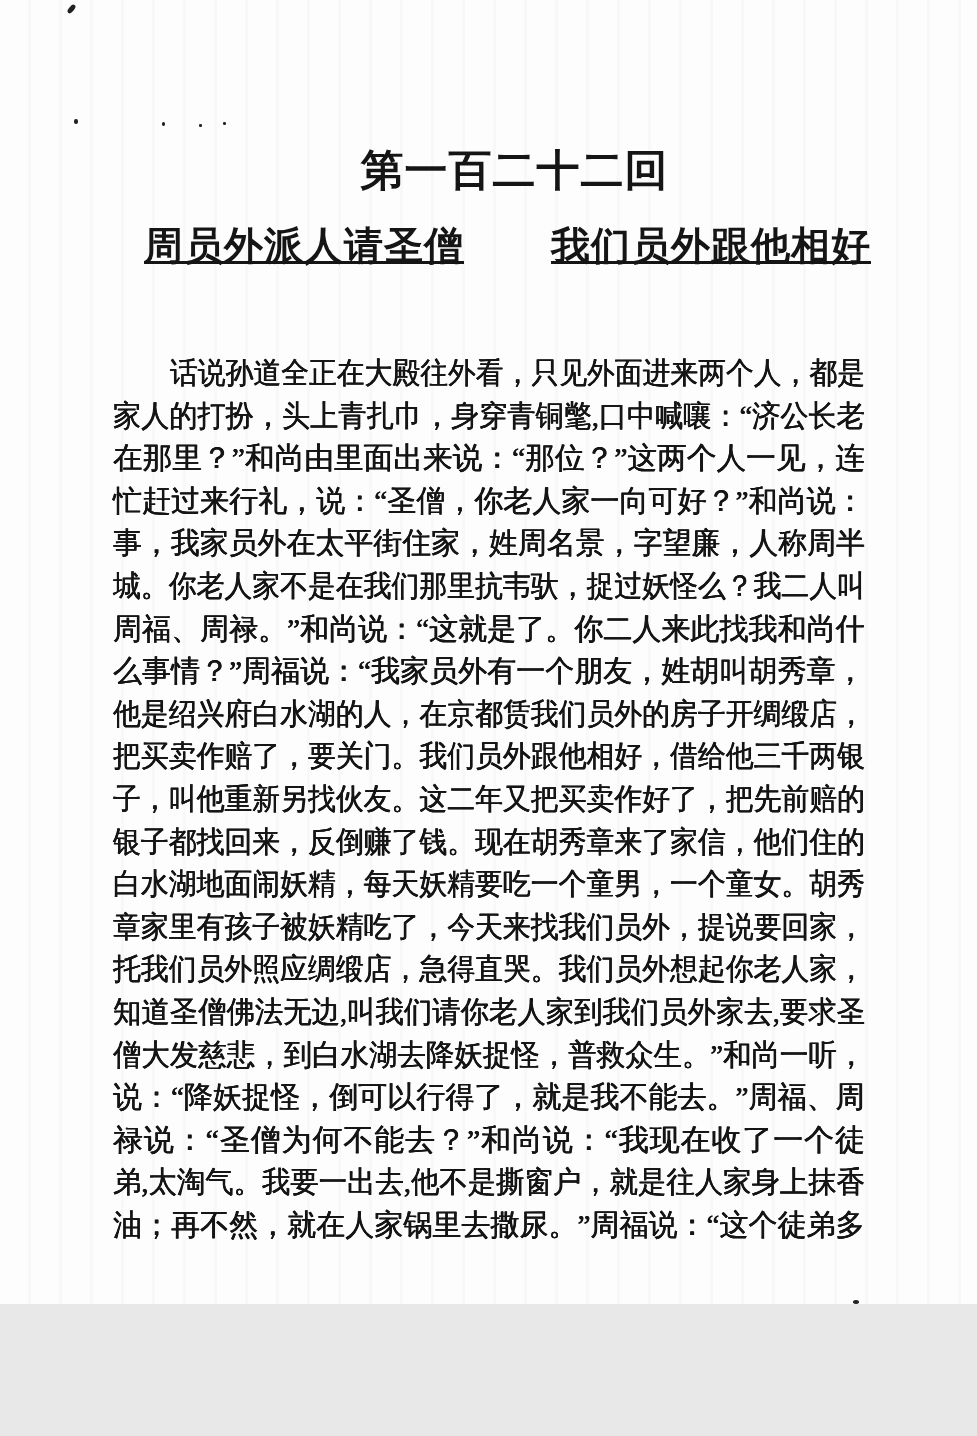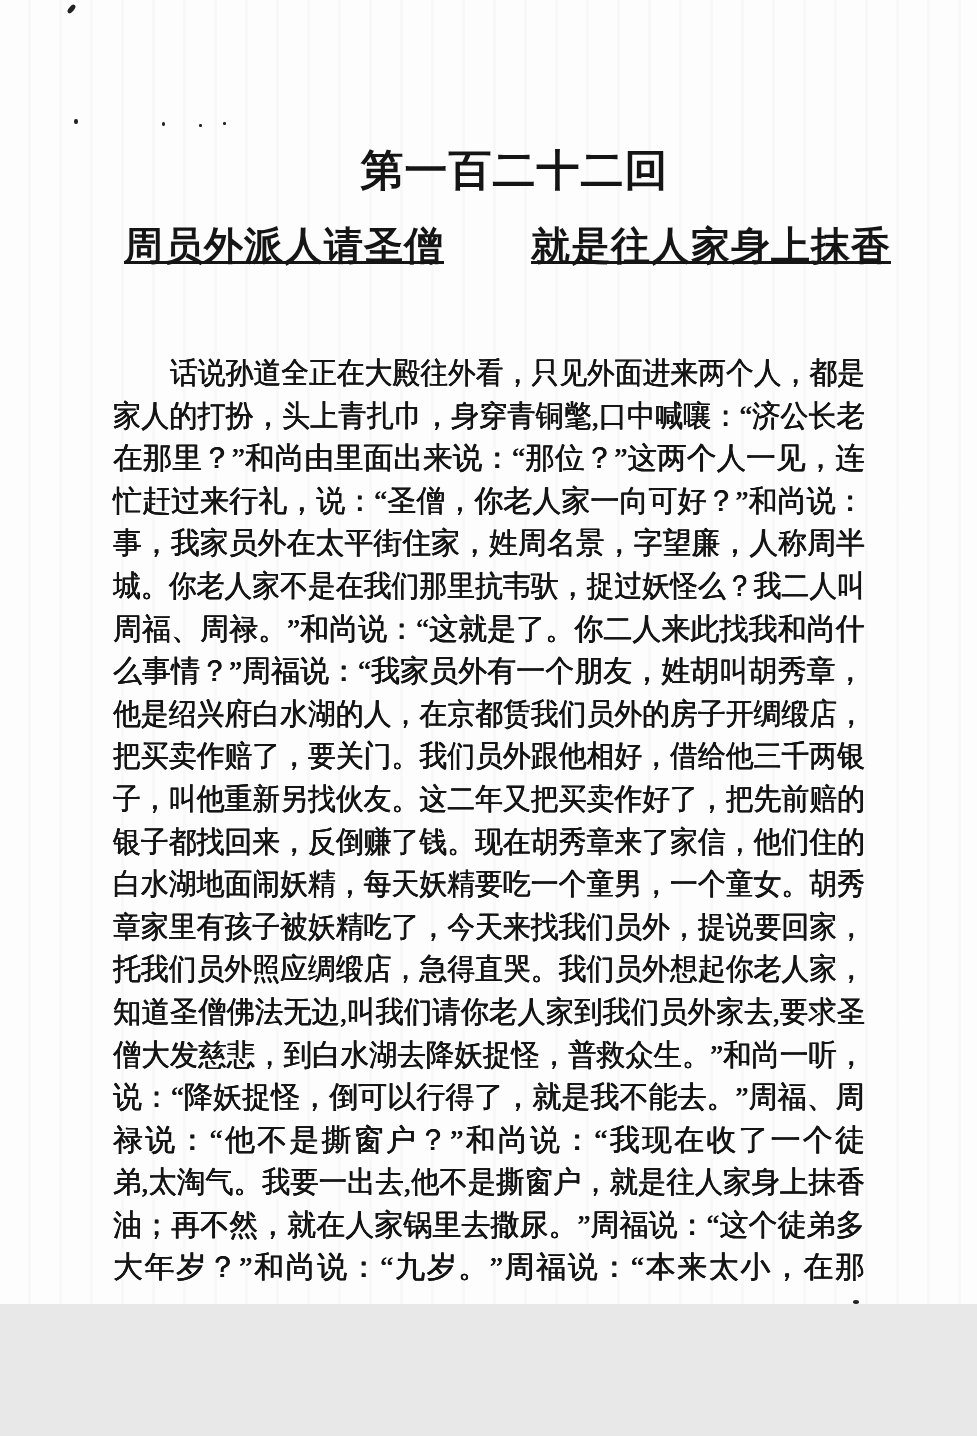--- a/index.html
+++ b/index.html
@@ -79,21 +79,21 @@
   <div class="speck" style="left:162px;top:122px;width:3px;height:4px;"></div>
   <div class="speck" style="left:199px;top:124px;width:3px;height:3px;"></div>
   <div class="speck" style="left:223px;top:122px;width:3px;height:3px;"></div>
   <div class="speck" style="left:429px;top:261px;width:4px;height:4px;"></div>
   <div class="speck" style="left:853px;top:1300px;width:6px;height:4px;"></div>
 
   <h1 class="title">第一百二十二回</h1>
 
   <h2 class="subtitle">
     <span>周员外派人请圣僧</span>
-    <span>就是往人家身上抹香</span>
+    <span>我们员外跟他相好</span>
   </h2>
 
   <div class="bodytext">
     <div class="bodyline first" style="text-align-last: left; transform-origin: left center; transform: scaleX(0.926667);">话说孙道全正在大殿往外看，只见外面进来两个人，都是</div>
     <div class="bodyline" style="text-align-last: left; transform-origin: left center; transform: scaleX(0.938826);">家人的打扮，头上青扎巾，身穿青铜氅,口中喊嚷：“济公长老</div>
     <div class="bodyline" style="text-align-last: left; transform-origin: left center; transform: scaleX(0.989474);">在那里？”和尚由里面出来说：“那位？”这两个人一见，连</div>
     <div class="bodyline" style="text-align-last: left; transform-origin: left center; transform: scaleX(0.967825);">忙赶过来行礼，说：“圣僧，你老人家一向可好？”和尚说：</div>
     <div class="bodyline" style="text-align-last: left; transform-origin: left center; transform: scaleX(0.964103);">事，我家员外在太平街住家，姓周名景，字望廉，人称周半</div>
     <div class="bodyline" style="text-align-last: left; transform-origin: left center; transform: scaleX(0.928395);">城。你老人家不是在我们那里抗韦驮，捉过妖怪么？我二人叫</div>
     <div class="bodyline" style="text-align-last: left; transform-origin: left center; transform: scaleX(0.967825);">周福、周禄。”和尚说：“这就是了。你二人来此找我和尚什</div>
@@ -101,21 +101,20 @@
     <div class="bodyline" style="text-align-last: left; transform-origin: left center; transform: scaleX(0.928395);">他是绍兴府白水湖的人，在京都赁我们员外的房子开绸缎店，</div>
     <div class="bodyline" style="text-align-last: left; transform-origin: left center; transform: scaleX(0.928395);">把买卖作赔了，要关门。我们员外跟他相好，借给他三千两银</div>
     <div class="bodyline" style="text-align-last: left; transform-origin: left center; transform: scaleX(0.928395);">子，叫他重新另找伙友。这二年又把买卖作好了，把先前赔的</div>
     <div class="bodyline" style="text-align-last: left; transform-origin: left center; transform: scaleX(0.928395);">银子都找回来，反倒赚了钱。现在胡秀章来了家信，他们住的</div>
     <div class="bodyline" style="text-align-last: left; transform-origin: left center; transform: scaleX(0.928395);">白水湖地面闹妖精，每天妖精要吃一个童男，一个童女。胡秀</div>
     <div class="bodyline" style="text-align-last: left; transform-origin: left center; transform: scaleX(0.928395);">章家里有孩子被妖精吃了，今天来找我们员外，提说要回家，</div>
     <div class="bodyline" style="text-align-last: left; transform-origin: left center; transform: scaleX(0.928395);">托我们员外照应绸缎店，急得直哭。我们员外想起你老人家，</div>
     <div class="bodyline" style="text-align-last: left; transform-origin: left center; transform: scaleX(0.945912);">知道圣僧佛法无边,叫我们请你老人家到我们员外家去,要求圣</div>
     <div class="bodyline" style="text-align-last: left; transform-origin: left center; transform: scaleX(0.948298);">僧大发慈悲，到白水湖去降妖捉怪，普救众生。”和尚一听，</div>
     <div class="bodyline" style="text-align-last: left; transform-origin: left center; transform: scaleX(0.967825);">说：“降妖捉怪，倒可以行得了，就是我不能去。”周福、周</div>
-    <div class="bodyline">禄说：“他不是撕窗户？”和尚说：“我现在收了一个徒</div>
+    <div class="bodyline">禄说：“圣僧为何不能去？”和尚说：“我现在收了一个徒</div>
     <div class="bodyline" style="text-align-last: left; transform-origin: left center; transform: scaleX(0.945912);">弟,太淘气。我要一出去,他不是撕窗户，就是往人家身上抹香</div>
     <div class="bodyline" style="text-align-last: left; transform-origin: left center; transform: scaleX(0.967825);">油；再不然，就在人家锅里去撒尿。”周福说：“这个徒弟多</div>
-    <div class="bodyline">大年岁？”和尚说：“九岁。”周福说：“本来太小，在那</div>
   </div>
 
   <div class="pagenum">· 7 ·</div>
 
 </div>
 
 </body></html>

